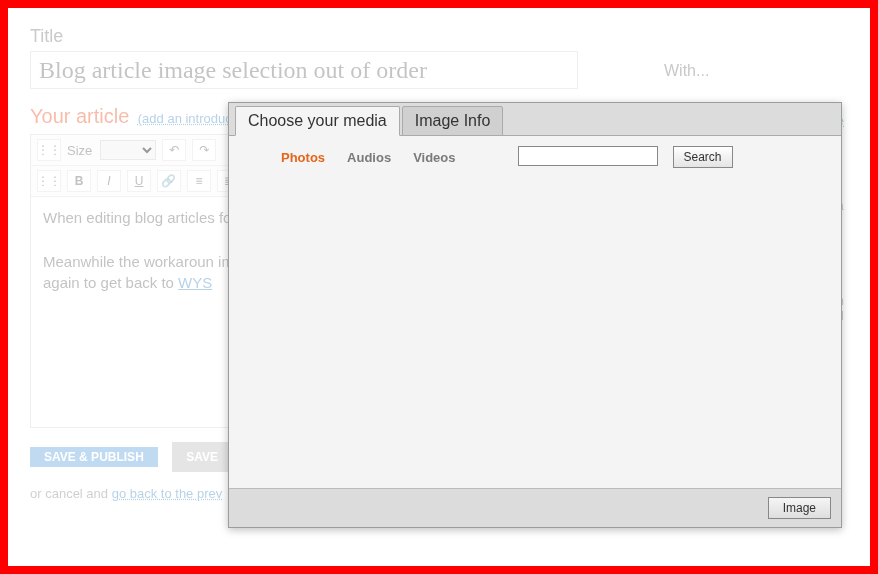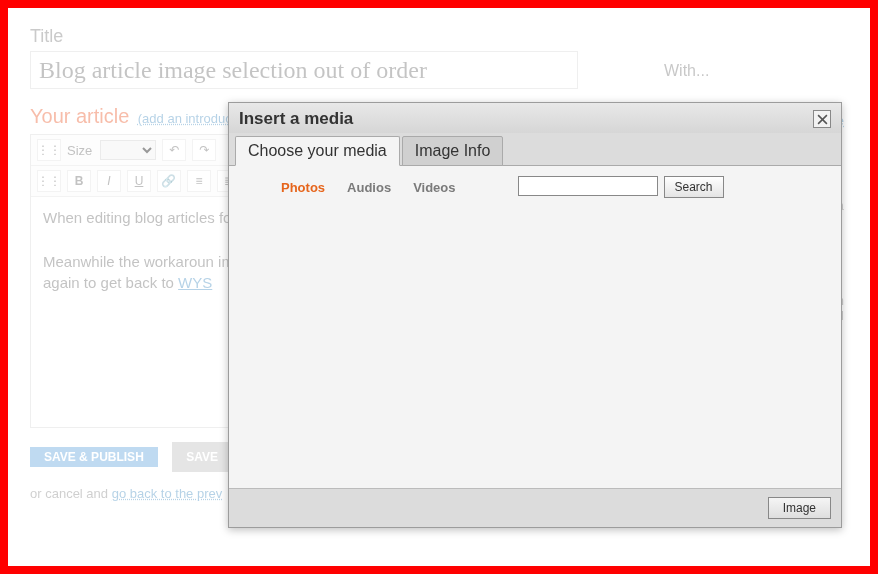--- a/index.html
+++ b/index.html
@@ -78,21 +78,21 @@
   .modal-tab.active{
     background:#f4f4f4; border-bottom:1px solid #f4f4f4; font-weight:normal;
   }
   .modal-body{
     flex:1; background:#f4f4f4; padding:10px 12px; position:relative;
     border-top:0;
   }
   .media-nav{display:flex;align-items:center;gap:22px;font-size:13px;margin-left:40px;}
   .media-nav .mlink{color:#7a7a7a;font-weight:bold;}
   .media-nav .mlink.active{color:#e6651c;}
-  .search-wrap{display:flex;gap:6px;margin-left:40px;}
+  .search-wrap{display:flex;gap:15px;margin-left:40px;}
   .search-input{width:140px;height:20px;border:1px solid #888;font-size:12px;padding:0 4px;background:#fff;}
   .search-btn{
     height:22px;border:1px solid #888;background:linear-gradient(#fff,#e4e4e4);
     font-size:12px;padding:0 10px;color:#333;
   }
   .modal-footer{
     padding:8px 10px; display:flex;justify-content:flex-end;
     background:#dcdcdc; border-top:1px solid #bbb;
   }
   .cancel-btn{
@@ -158,28 +158,20 @@
     <div class="side-txt2" style="text-align:right;">
       <div>Frien</div>
       <div>al</div>
     </div>
   </div>
 
   <div class="overlay"></div>
 
   
   <div class="modal">
-    <div class="modal-titlebar">
-      <span class="modal-title">Insert a media</span>
-      <span class="modal-close">
-        <svg width="11" height="11" viewBox="0 0 10 10">
-            <path d="M1 1 L9 9 M9 1 L1 9" stroke="#555" stroke-width="1.4"></path>
-          </svg>
-      </span>
-    </div>
     <div class="modal-tabs">
       <div class="modal-tab active">Choose your media</div>
       <div class="modal-tab">Image Info</div>
     </div>
     <div class="modal-body">
       <div class="media-nav">
         <span class="mlink active">Photos</span>
         <span class="mlink">Audios</span>
         <span class="mlink">Videos</span>
         <span class="search-wrap">

